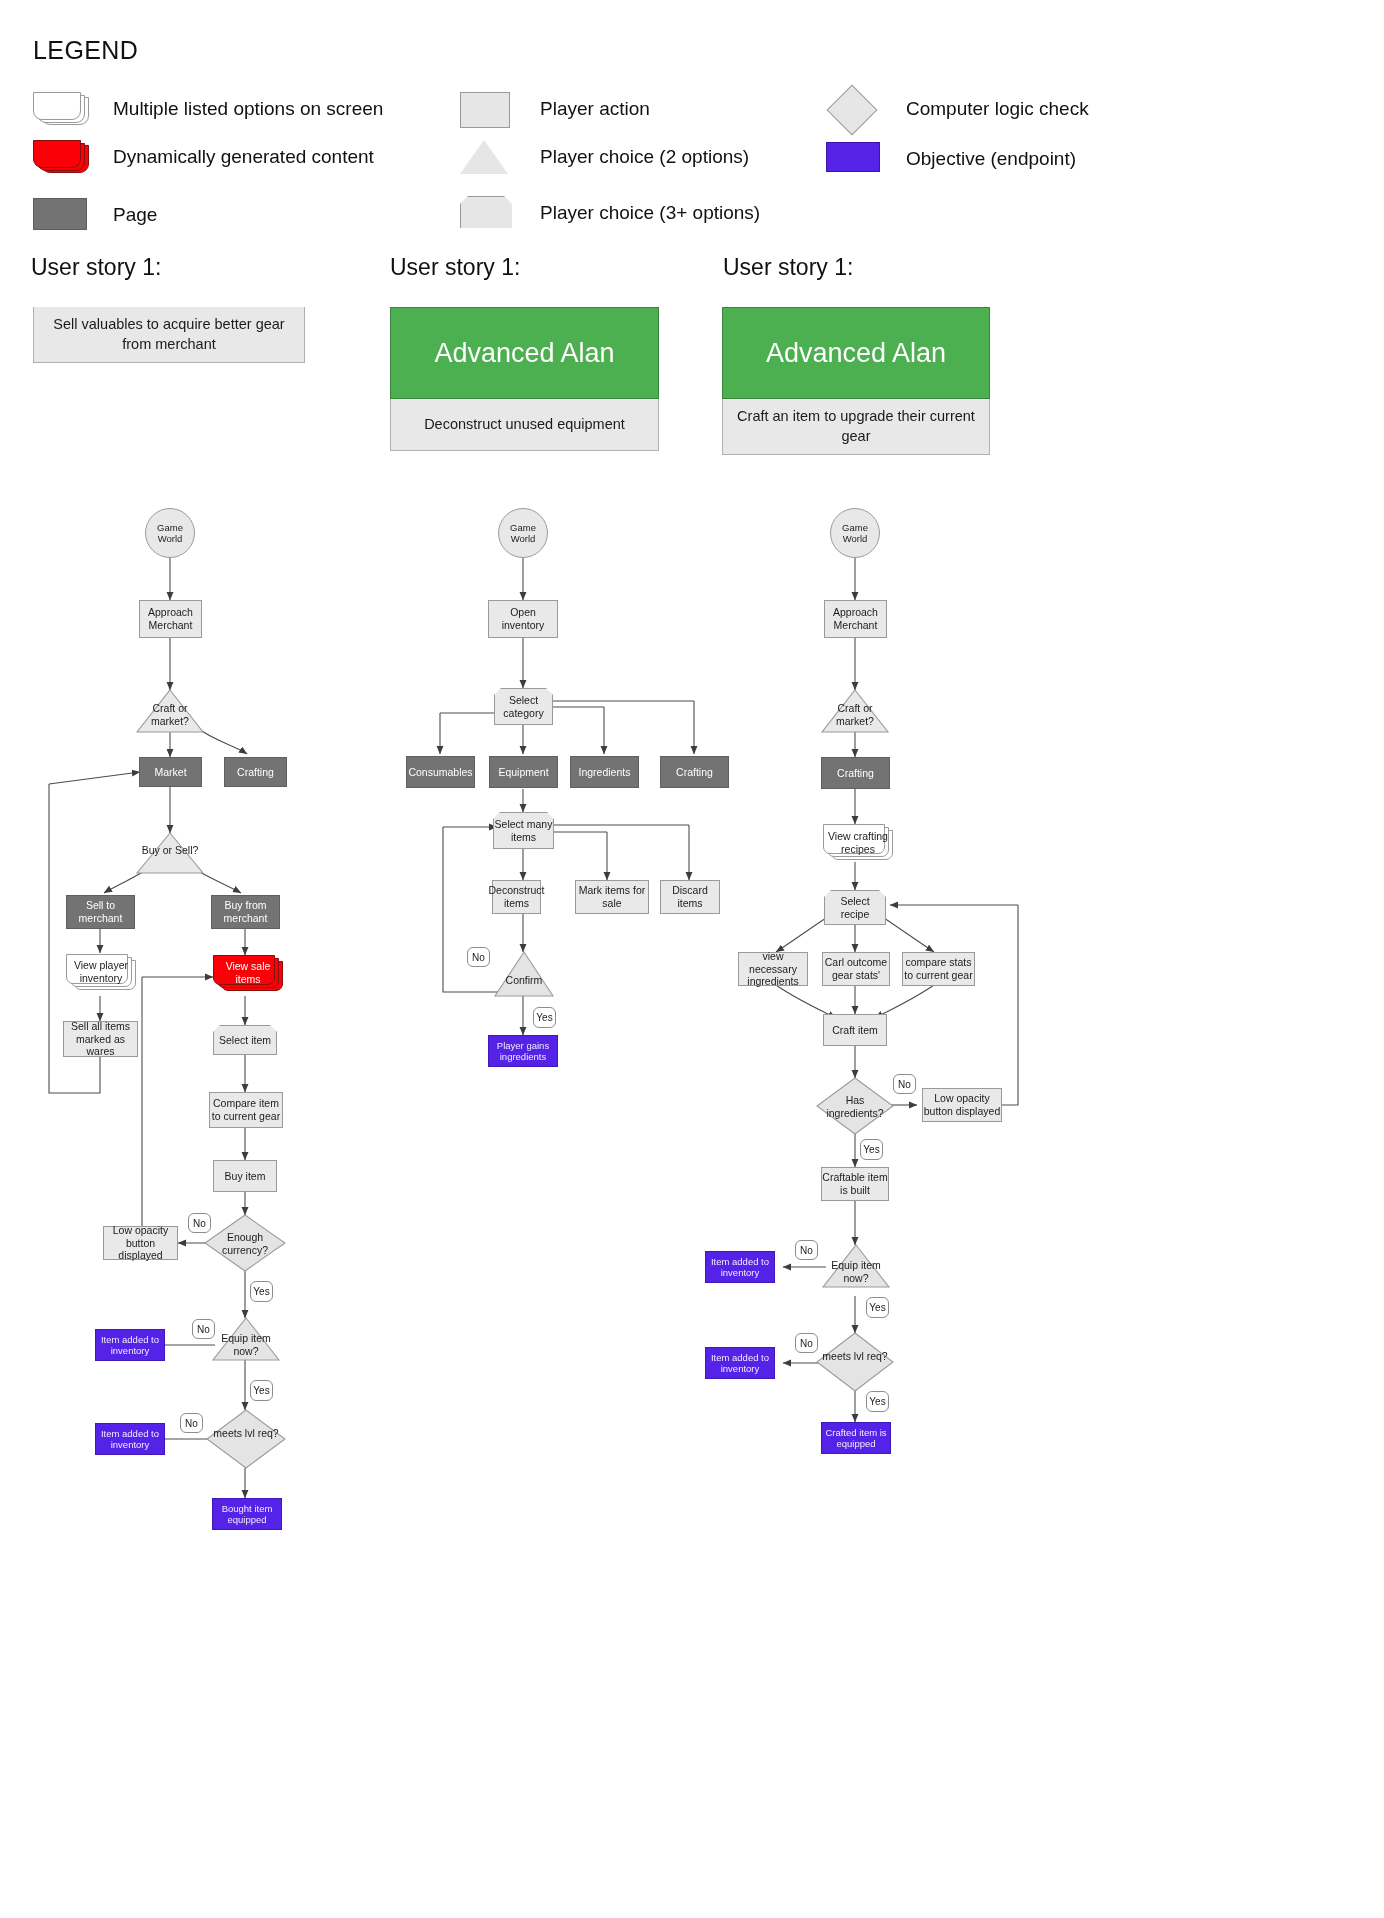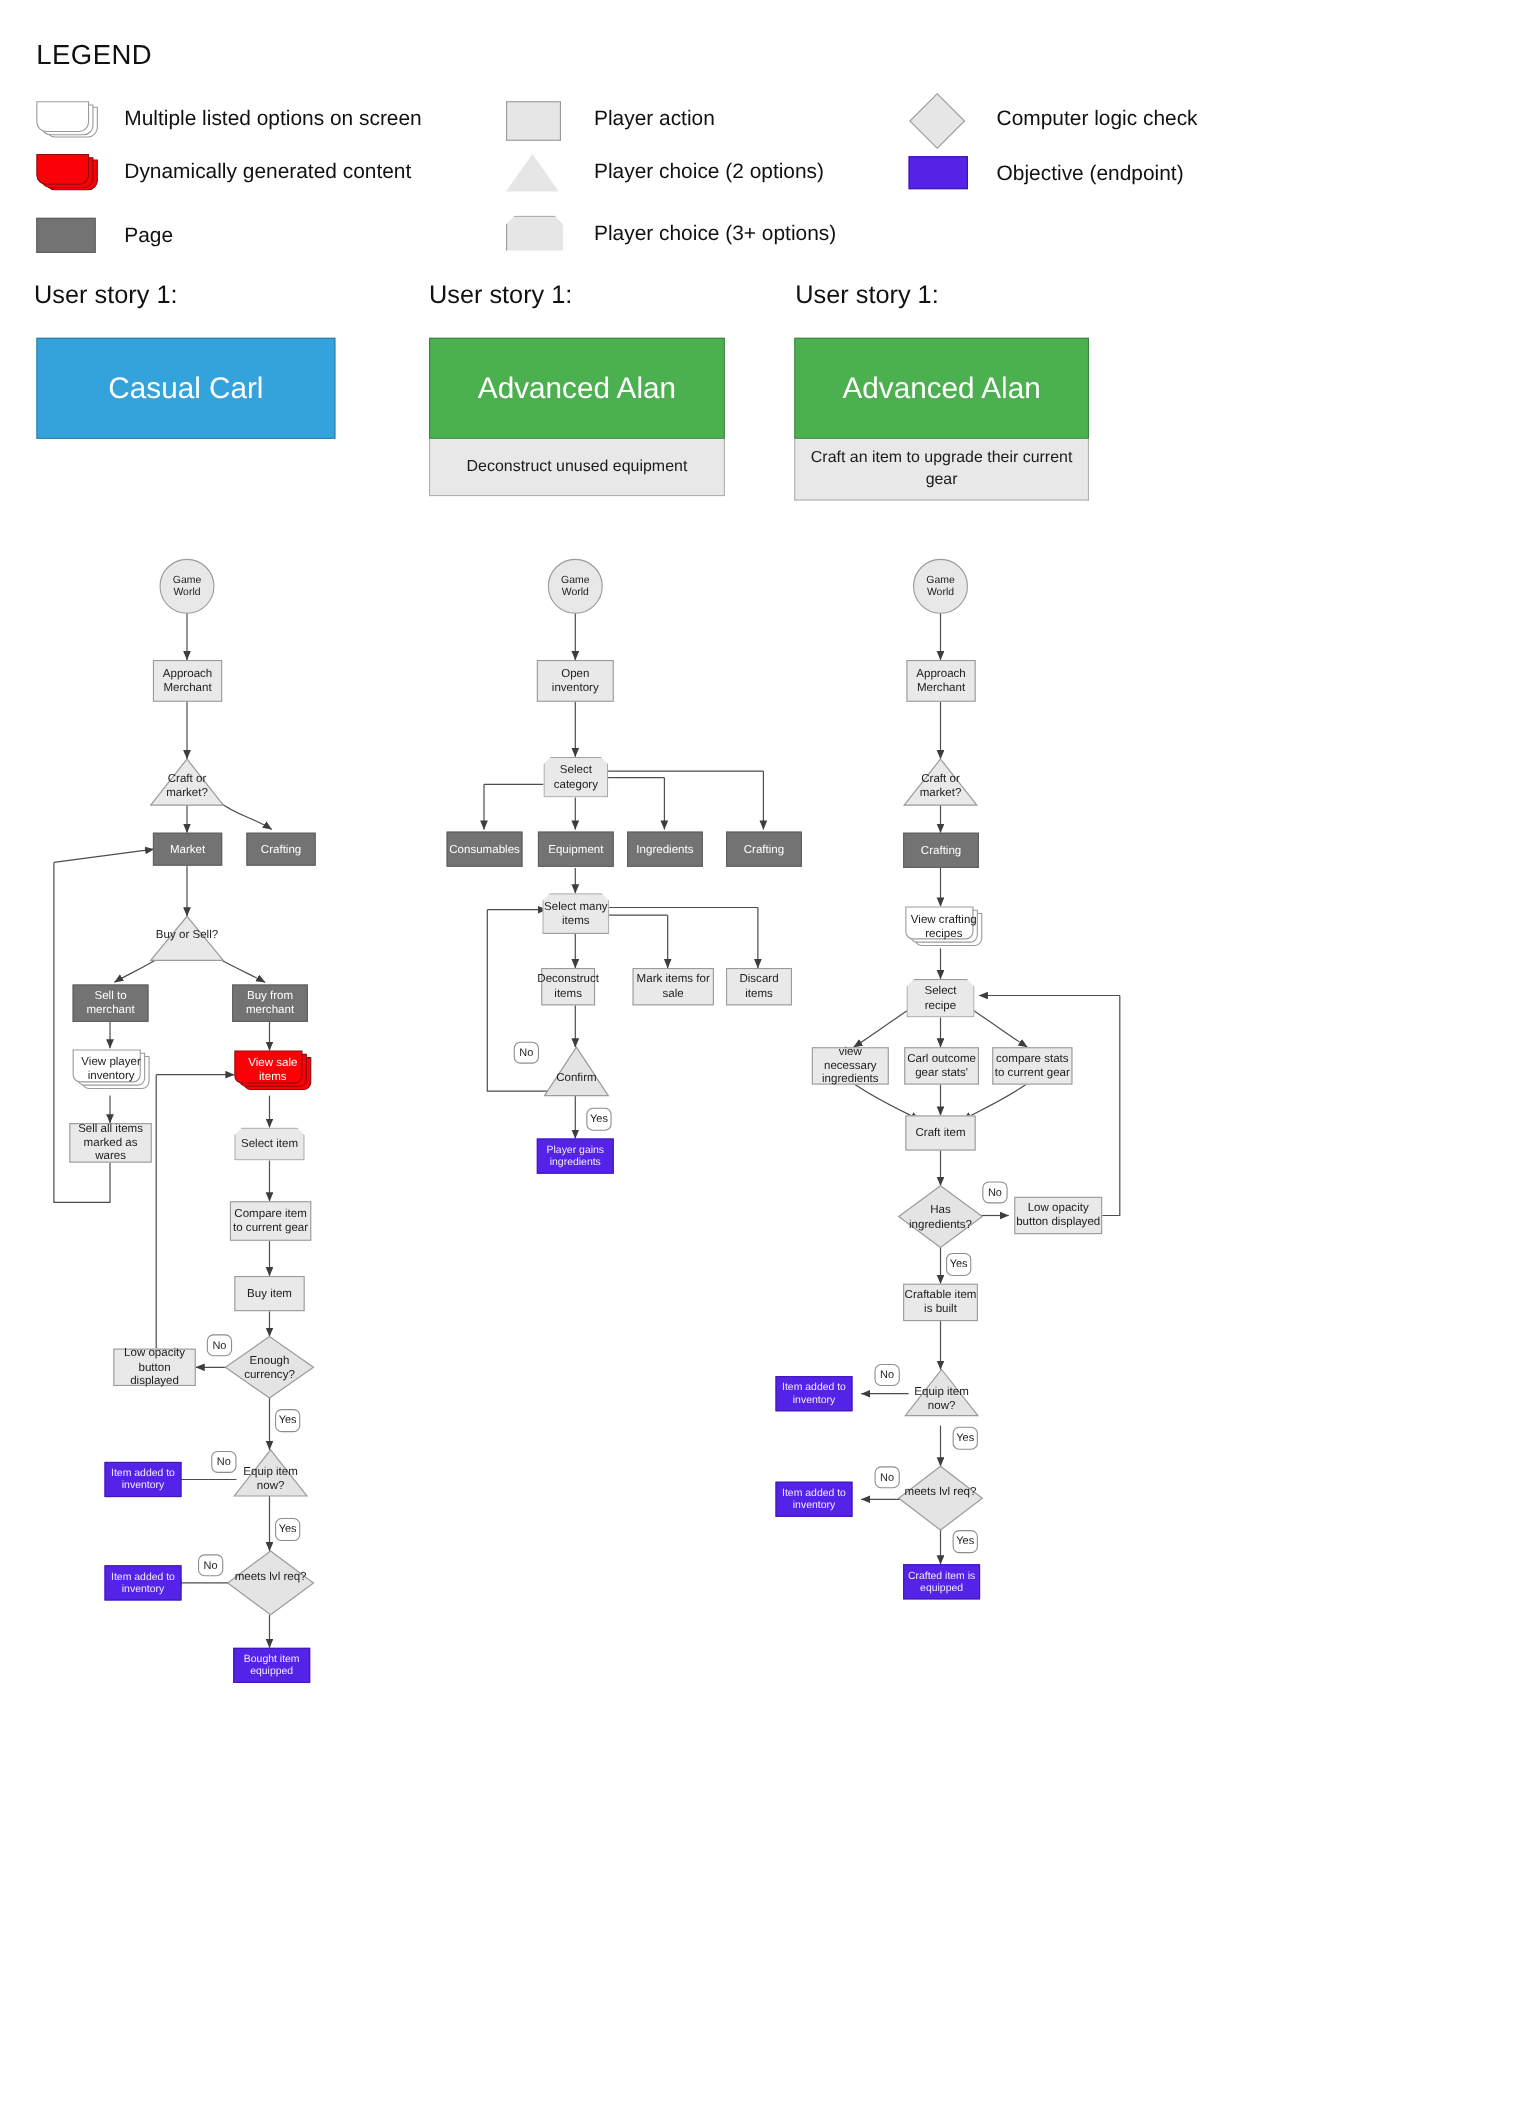--- a/index.html
+++ b/index.html
@@ -134,21 +134,21 @@
         <div class="sw-obj"></div>
       </div>
     <div class="legend-label">Objective (endpoint)</div>
   </div>
 
   <div class="story-head" style="left:31px;top:254px;">User story 1:</div>
   <div class="story-head" style="left:390px;top:254px;">User story 1:</div>
   <div class="story-head" style="left:723px;top:254px;">User story 1:</div>
 
   <div class="card" style="left:33px;top:307px;width:272px;">
-    <div class="card-top" id="ct1" style="background: rgb(52, 163, 220);">Casual Carl</div>
+    <div class="card-bot">Sell valuables to acquire better gear from merchant</div>
   </div>
   <div class="card" style="left:390px;top:307px;width:269px;">
     <div class="card-top" id="ct2" style="background: rgb(76, 175, 80);">Advanced Alan</div>
     <div class="card-bot" style="min-height:52px">Deconstruct unused equipment</div>
   </div>
   <div class="card" style="left:722px;top:307px;width:268px;">
     <div class="card-top" id="ct3" style="background: rgb(76, 175, 80);">Advanced Alan</div>
     <div class="card-bot">Craft an item to upgrade their current gear</div>
   </div>
 

